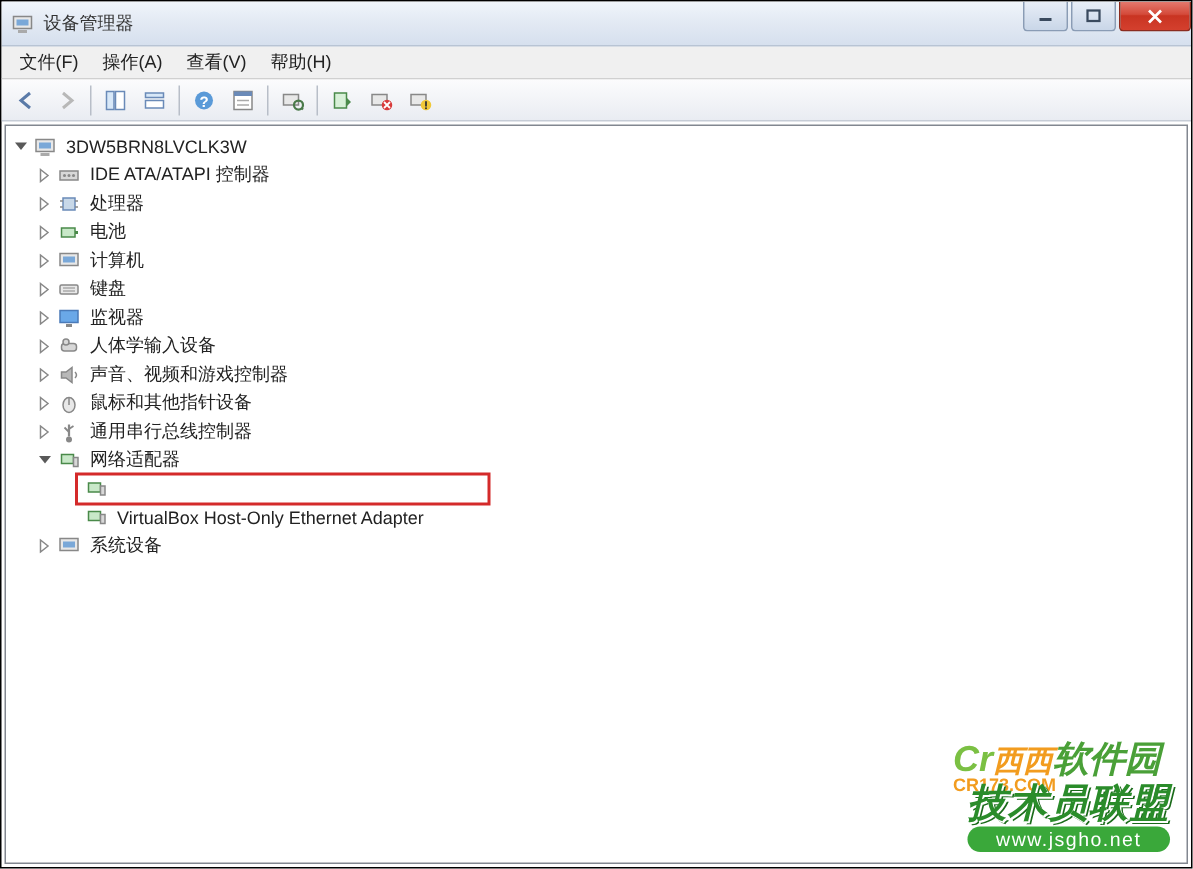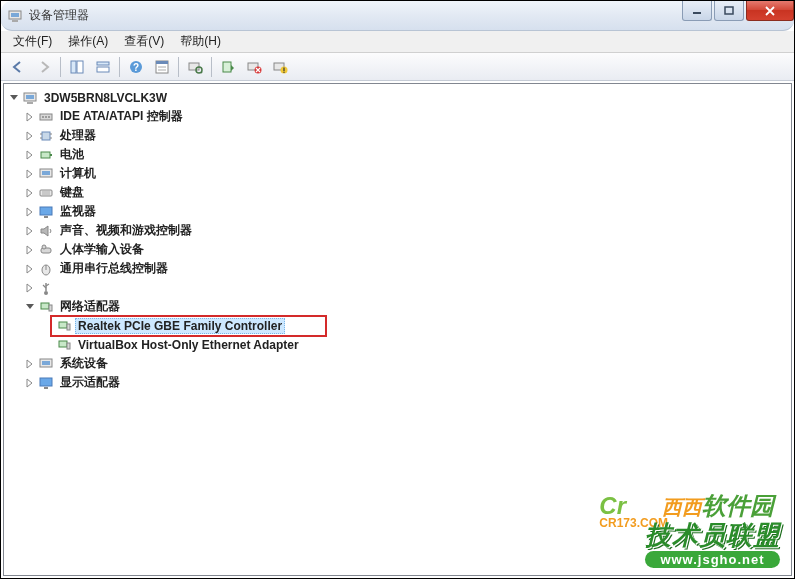--- a/index.html
+++ b/index.html
@@ -14,21 +14,20 @@
     }
     
     .titlebar {
       height: 30px;
       background: linear-gradient(to bottom, #f0f5fb 0%, #e2e9f3 50%, #d6e0ee 100%);
       border-bottom: 1px solid #b8c4d4;
       display: flex;
       align-items: center;
       padding: 0 2px 0 6px;
       position: relative;
-      border-radius: 11px;
     }
     .titlebar-icon {
       width: 16px; height: 16px;
       margin-right: 6px;
       display: inline-flex;
       align-items: center;
       justify-content: center;
     }
     .titlebar-text { color: #333; font-size: 12px; }
     .win-controls {
@@ -96,21 +95,20 @@
       margin: 0 3px;
     }
     
     .tree-container {
       position: absolute;
       top: 82px; left: 2px; right: 2px; bottom: 2px;
       border: 1px solid #828790;
       background: #fff;
       overflow: auto;
       padding: 4px 2px;
-      font-weight: bold;
     }
     .tree-node {
       display: flex;
       align-items: center;
       height: 19px;
       white-space: nowrap;
       position: relative;
     }
     .tree-indent { display: inline-block; height: 19px; }
     .expander {
@@ -140,36 +138,36 @@
     
     .watermark1 {
       position: absolute;
       right: 20px; bottom: 48px;
       font-size: 24px;
       font-weight: bold;
       color: #4aa038;
       font-style: italic;
     }
     .watermark1 .cr { font-size: 24px; color: #7bc043; }
-    .watermark1 .orange { color: #f29c1f; font-size: 20px; margin-left: 36px; }
+    .watermark1 .orange { color: #f29c1f; font-size: 20px; }
     .watermark1 .small { font-size: 12px; color: #f29c1f; font-style: normal; display:block; text-align:left; margin-top:-6px;}
     .watermark2 {
       position: absolute;
       right: 14px; bottom: 10px;
       font-size: 26px;
       font-weight: 900;
       color: #2a8c2a;
       font-style: italic;
       text-shadow: 1px 1px 0 #fff, 2px 2px 0 #1a6b1a;
       letter-spacing: 1px;
     }
     .watermark2 .url {
       display: block;
       font-size: 13px;
-      font-weight: bold;
+      font-weight: normal;
       color: #fff;
       background: #3aa83a;
       padding: 1px 8px;
       border-radius: 10px;
       text-shadow: none;
       font-style: normal;
       text-align: center;
       margin-top: -2px;
     }
     svg { display: block; }
@@ -399,70 +397,71 @@
   </div>
   <div class="tree-node">
     <span class="tree-indent" style="width:16px"></span>
     <span class="expander">
         <svg width="10" height="10">
           <path d="M2 1 L7 5 L2 9 Z" fill="none" stroke="#888"></path>
         </svg>
       </span>
     <span class="node-icon">
         <svg width="16" height="16">
+          <rect x="3" y="6" width="10" height="5" rx="2" fill="#d8d8d8" stroke="#888"></rect>
+          <circle cx="6" cy="5" r="2" fill="#d8d8d8" stroke="#888"></circle>
+        </svg>
+      </span>
+    <span class="node-label">人体学输入设备</span>
+  </div>
+  <div class="tree-node">
+    <span class="tree-indent" style="width:16px"></span>
+    <span class="expander">
+        <svg width="10" height="10">
+          <path d="M2 1 L7 5 L2 9 Z" fill="none" stroke="#888"></path>
+        </svg>
+      </span>
+    <span class="node-icon">
+        <svg width="16" height="16">
           <path d="M3 6 L6 6 L10 3 L10 13 L6 10 L3 10 Z" fill="#b8b8b8" stroke="#888"></path>
           <path d="M12 6 Q14 8 12 10" fill="none" stroke="#888"></path>
         </svg>
       </span>
     <span class="node-label">声音、视频和游戏控制器</span>
   </div>
   <div class="tree-node">
     <span class="tree-indent" style="width:16px"></span>
     <span class="expander">
         <svg width="10" height="10">
           <path d="M2 1 L7 5 L2 9 Z" fill="none" stroke="#888"></path>
         </svg>
       </span>
     <span class="node-icon">
         <svg width="16" height="16">
-          <rect x="3" y="6" width="10" height="5" rx="2" fill="#d8d8d8" stroke="#888"></rect>
-          <circle cx="6" cy="5" r="2" fill="#d8d8d8" stroke="#888"></circle>
-        </svg>
-      </span>
-    <span class="node-label">人体学输入设备</span>
-  </div>
-  <div class="tree-node">
-    <span class="tree-indent" style="width:16px"></span>
-    <span class="expander">
-        <svg width="10" height="10">
-          <path d="M2 1 L7 5 L2 9 Z" fill="none" stroke="#888"></path>
-        </svg>
-      </span>
-    <span class="node-icon">
-        <svg width="16" height="16">
           <ellipse cx="8" cy="9" rx="4" ry="5" fill="#e8e8e8" stroke="#888"></ellipse>
           <line x1="8" y1="4" x2="8" y2="9" stroke="#888"></line>
         </svg>
       </span>
-    <span class="node-label">通用串行总线控制器</span>
+    <span class="node-label">鼠标和其他指针设备</span>
   </div>
   <div class="tree-node">
     <span class="tree-indent" style="width:16px"></span>
     <span class="expander">
         <svg width="10" height="10">
           <path d="M2 1 L7 5 L2 9 Z" fill="none" stroke="#888"></path>
         </svg>
       </span>
     <span class="node-icon">
         <svg width="16" height="16">
           <circle cx="8" cy="13" r="2" fill="#888"></circle>
           <line x1="8" y1="11" x2="8" y2="3" stroke="#888" stroke-width="1.5"></line>
           <path d="M8 8 L5 5 M8 6 L11 4" stroke="#888" stroke-width="1.2"></path>
         </svg>
       </span>
+    <span class="node-label">通用串行总线控制器</span>
   </div>
 
   <div class="tree-node">
     <span class="tree-indent" style="width:16px"></span>
     <span class="expander">
         <svg width="10" height="10">
           <path d="M1 2 L5 7 L9 2 Z" fill="#595959"></path>
         </svg>
       </span>
     <span class="node-icon">
@@ -477,21 +476,20 @@
   <div style="position:relative">
     <div class="highlight-box" style="left:44px; top:-1px; width:277px; height:22px;"></div>
     <div class="tree-node">
       <span class="tree-indent" style="width:50px"></span>
       <span class="node-icon">
           <svg width="16" height="16">
             <rect x="3" y="4" width="8" height="6" fill="#c8e8c8" stroke="#4a8a4a"></rect>
             <rect x="11" y="6" width="3" height="6" fill="#d8d8d8" stroke="#888"></rect>
           </svg>
         </span>
-      <span class="node-label selected">Realtek PCIe GBE Family Controller</span>
     </div>
   </div>
   <div class="tree-node">
     <span class="tree-indent" style="width:50px"></span>
     <span class="node-icon">
         <svg width="16" height="16">
           <rect x="3" y="4" width="8" height="6" fill="#c8e8c8" stroke="#4a8a4a"></rect>
           <rect x="11" y="6" width="3" height="6" fill="#d8d8d8" stroke="#888"></rect>
         </svg>
       </span>
@@ -505,35 +503,20 @@
           <path d="M2 1 L7 5 L2 9 Z" fill="none" stroke="#888"></path>
         </svg>
       </span>
     <span class="node-icon">
         <svg width="16" height="16">
           <rect x="2" y="3" width="12" height="8" fill="#e8e8e8" stroke="#888"></rect>
           <rect x="4" y="5" width="8" height="4" fill="#7aa8d8"></rect>
         </svg>
       </span>
     <span class="node-label">系统设备</span>
-  </div>
-  <div class="tree-node">
-    <span class="tree-indent" style="width:16px"></span>
-    <span class="expander">
-        <svg width="10" height="10">
-          <path d="M2 1 L7 5 L2 9 Z" fill="none" stroke="#888"></path>
-        </svg>
-      </span>
-    <span class="node-icon">
-        <svg width="16" height="16">
-          <rect x="2" y="3" width="12" height="8" fill="#6aa8e8" stroke="#4a7ab8"></rect>
-          <rect x="6" y="12" width="4" height="2" fill="#888"></rect>
-        </svg>
-      </span>
-    <span class="node-label">显示适配器</span>
   </div>
 
 </div>
 
 <div class="watermark1">
   <span class="cr">Cr</span><span class="orange">西西</span><span>软件园</span>
   <span class="small">CR173.COM</span>
 </div>
 <div class="watermark2">
   <span>技术员联盟</span>

